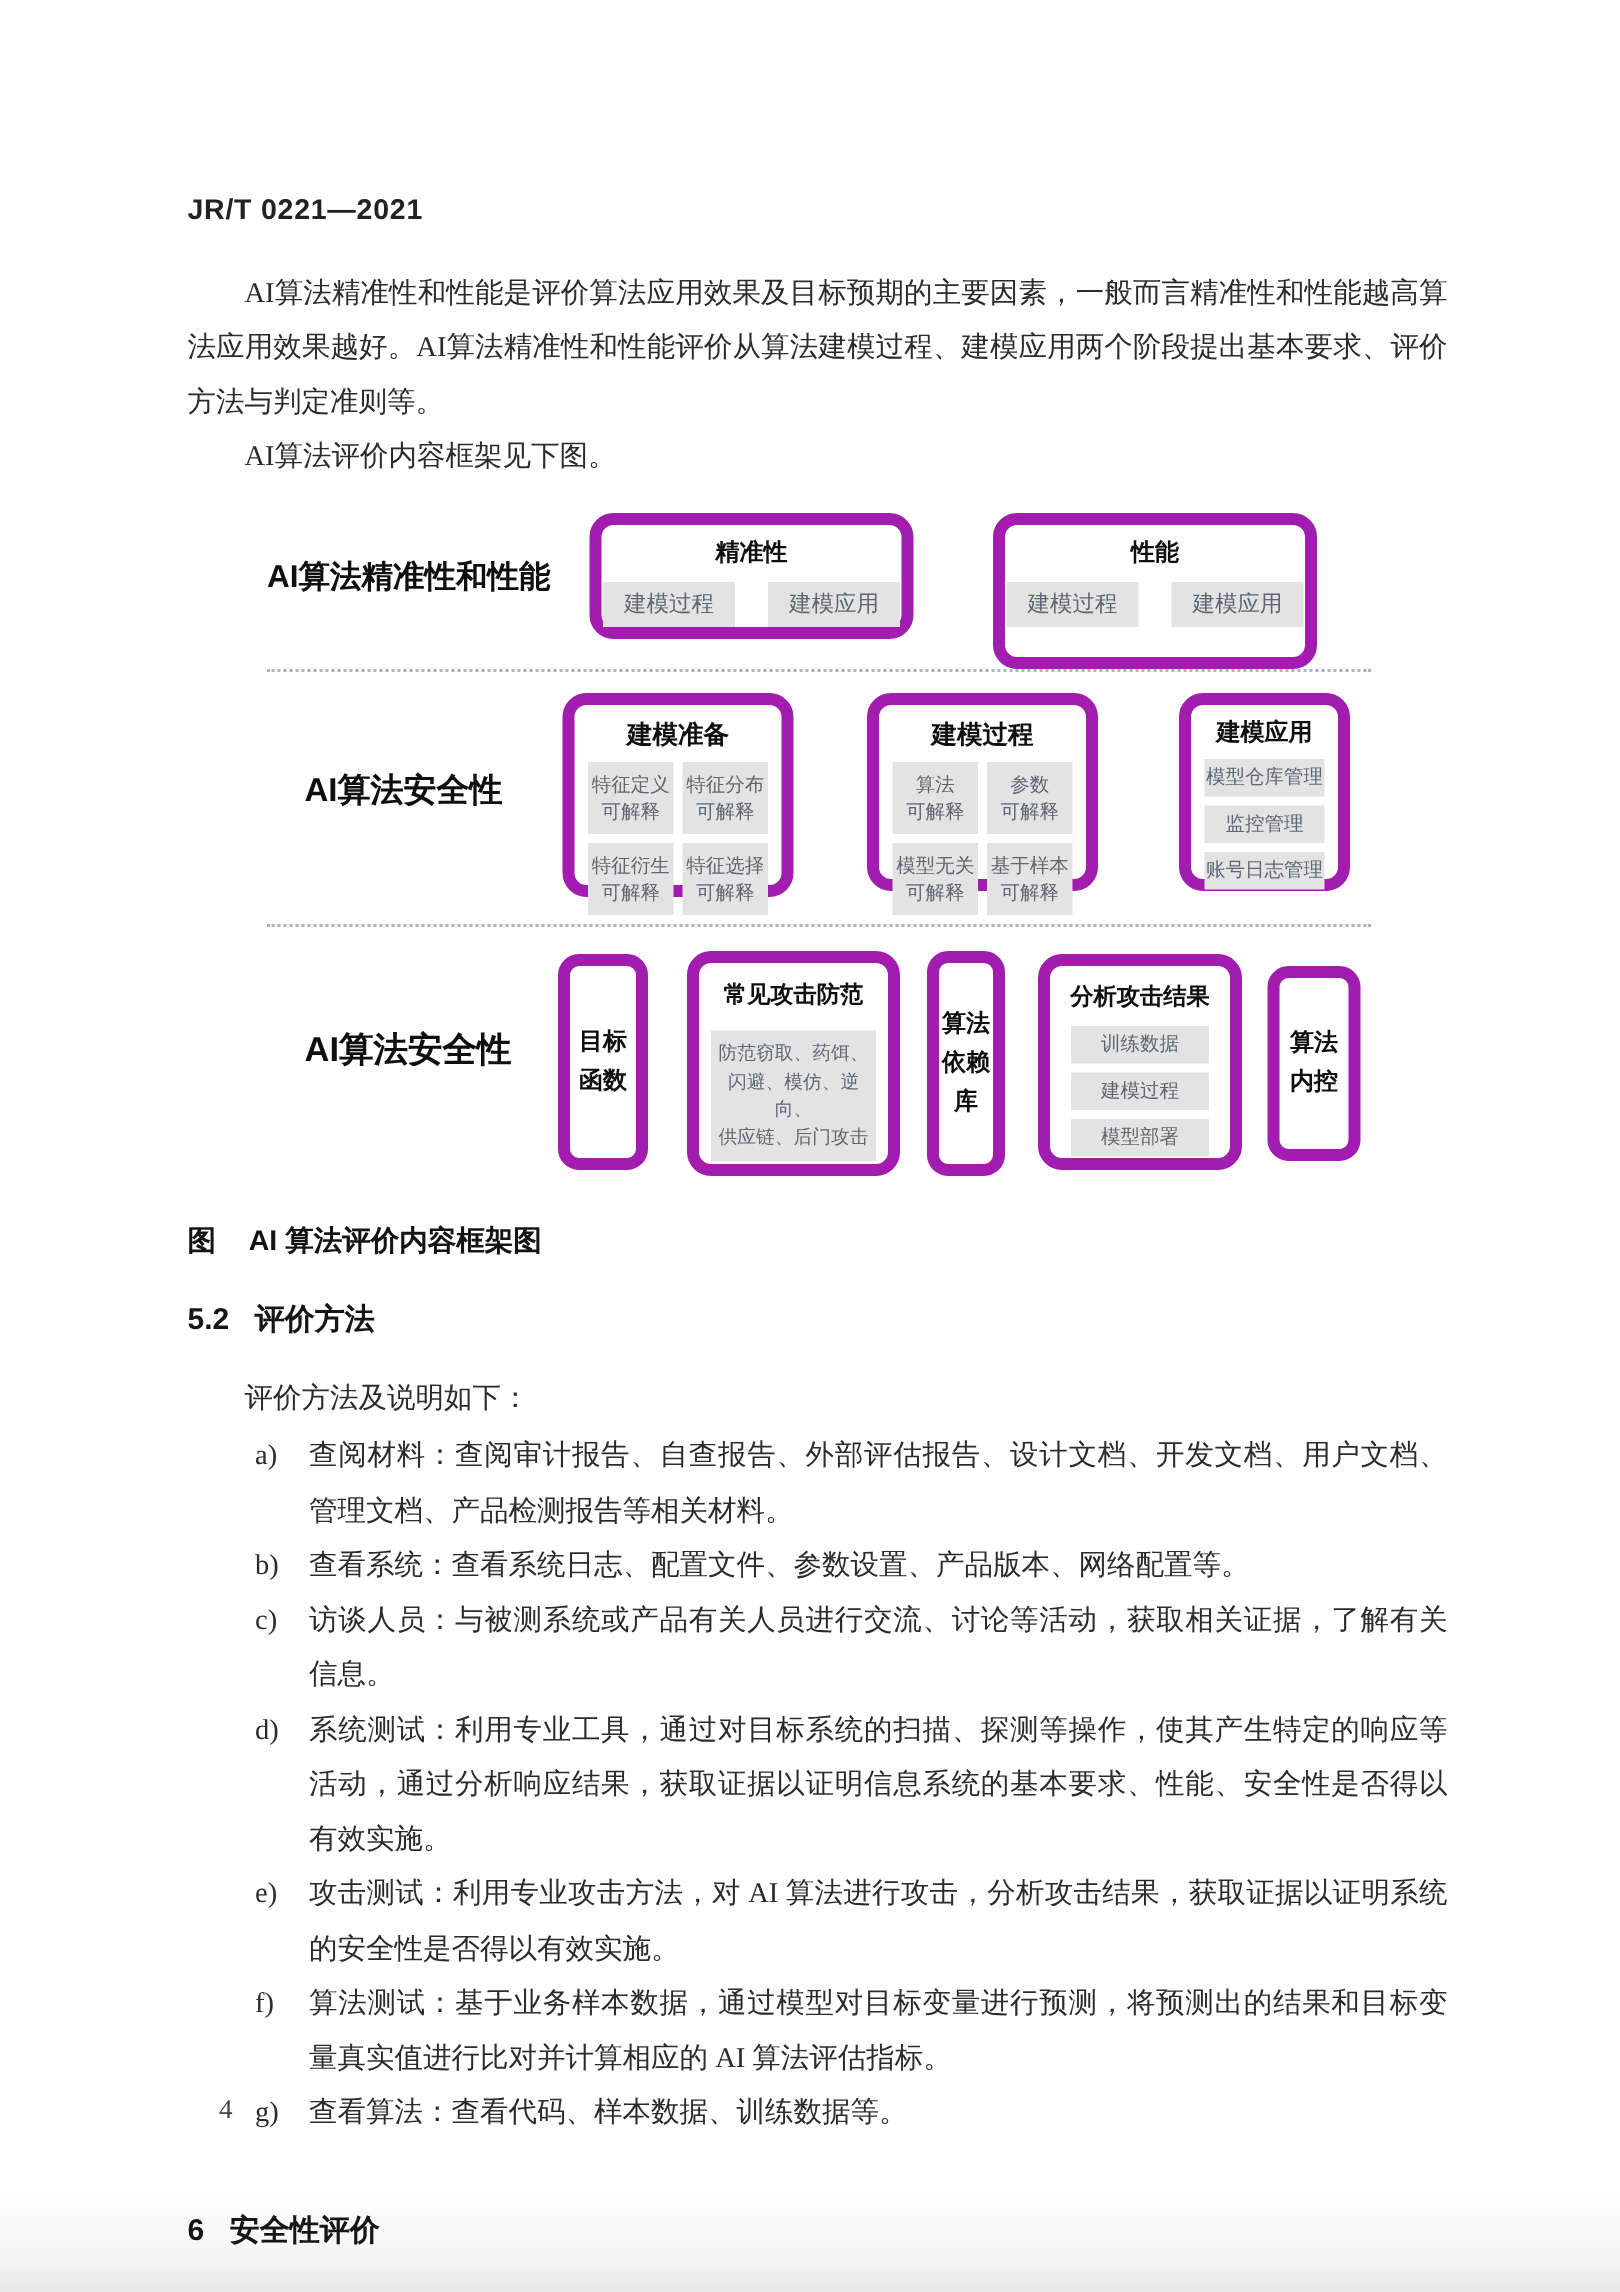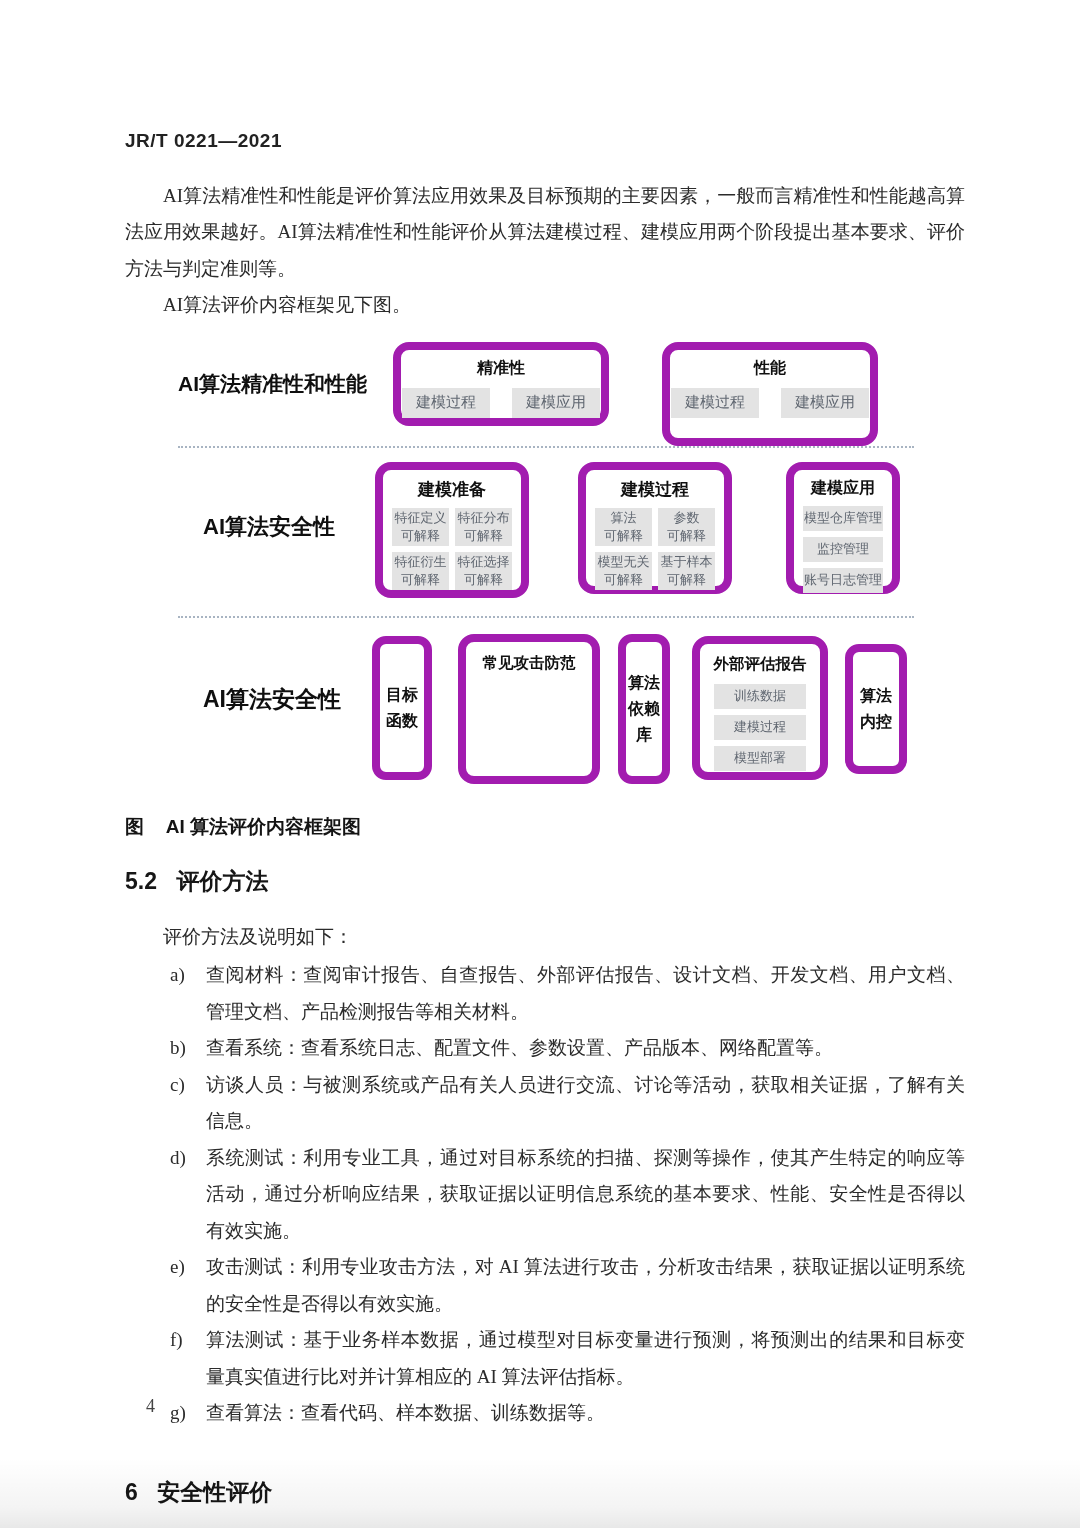--- a/index.html
+++ b/index.html
@@ -37,42 +37,42 @@
     font-family:"Liberation Serif","DejaVu Serif",serif;
     display:flex; align-items:center; justify-content:center;
     text-align:center; white-space:pre-line;
   }
   .dotline { position:absolute; left:53px; width:736px; height:0; border-top:2px dotted #a8b4c2; }
 
   .r1-items { display:flex; justify-content:center; gap:22px; margin-top:9px; }
   .r1-items .gcell { width:88px; height:30px; font-size:15px; }
 
   .grid22 { display:flex; flex-wrap:wrap; gap:6px; margin:7px 9px 0; }
-  .grid22 .gcell { width:calc(50% - 3px); height:38px; font-size:13px; line-height:1.35; }
+  .grid22 .gcell { width:calc(50% - 3px); height:48px; font-size:13px; line-height:1.35; }
 
   .stack { margin:7px 9px 0; }
   .stack .gcell { height:25px; font-size:13px; margin-bottom:6px; }
 
   .vbox {
     display:flex; align-items:center; justify-content:center; text-align:center;
     font-family:"Liberation Sans","DejaVu Sans",sans-serif; font-weight:bold;
     color:#0f0f0f; white-space:pre-line; line-height:1.6;
   }
 
   .fig-caption {
     margin-top:18px; text-align:left;
     font-family:"Liberation Sans","DejaVu Sans",sans-serif;
     font-weight:bold; font-size:19px; color:#141414;
   }
   .fig-caption .cap-prefix { margin-right:1.15em; }
 
   
   .sec-heading {
     font-family:"Liberation Sans","DejaVu Sans",sans-serif;
-    font-weight:bold; font-size:23px; color:#161616;
+    font-weight:bold; font-size:20px; color:#161616;
   }
   .sec-heading .sec-num { margin-right:0.85em; }
   .h52 { margin-top:26px; }
   .h6  { margin-top:46px; }
 
   .lead-line { margin-top:22px; font-size:19px; line-height:1.92; text-indent:2em; }
 
   .method-list { margin-top:2px; margin-left:45px; }
   .list-item { display:flex; align-items:flex-start; }
   .list-item .marker {
@@ -167,28 +167,31 @@
 
       <div class="dotline" style="top:282px;"></div>
 
       <div class="row-label" style="left:78px; top:350px; font-size:23px;">AI算法安全性</div>
 
       <div class="obox vbox" style="left:247px; top:302px; width:60px; height:144px; font-size:16px; border-radius:14px;">目标
 函数</div>
 
       <div class="obox" style="left:333px; top:300px; width:142px; height:150px;">
         <div class="obox-title" style="margin-top:11px; font-size:15.5px;">常见攻击防范</div>
+        <div class="gcell" style="margin:13px 8px 0; padding:6px 2px; font-size:12.5px; line-height:1.5;">防范窃取、药饵、
+闪避、模仿、逆向、
+供应链、后门攻击</div>
       </div>
 
       <div class="obox vbox" style="left:493px; top:300px; width:52px; height:150px; font-size:16px; border-radius:14px;">算法
 依赖
 库</div>
 
       <div class="obox" style="left:567px; top:302px; width:136px; height:144px;">
-        <div class="obox-title" style="margin-top:10px; font-size:15.5px;">外部评估报告</div>
+        <div class="obox-title" style="margin-top:10px; font-size:15.5px;">分析攻击结果</div>
         <div class="stack" style="margin:9px 14px 0;">
           <div class="gcell">训练数据</div>
           <div class="gcell">建模过程</div>
           <div class="gcell">模型部署</div>
         </div>
       </div>
 
       <div class="obox vbox" style="left:720px; top:310px; width:62px; height:130px; font-size:16px; border-radius:14px;">算法
 内控</div>
     </div>

